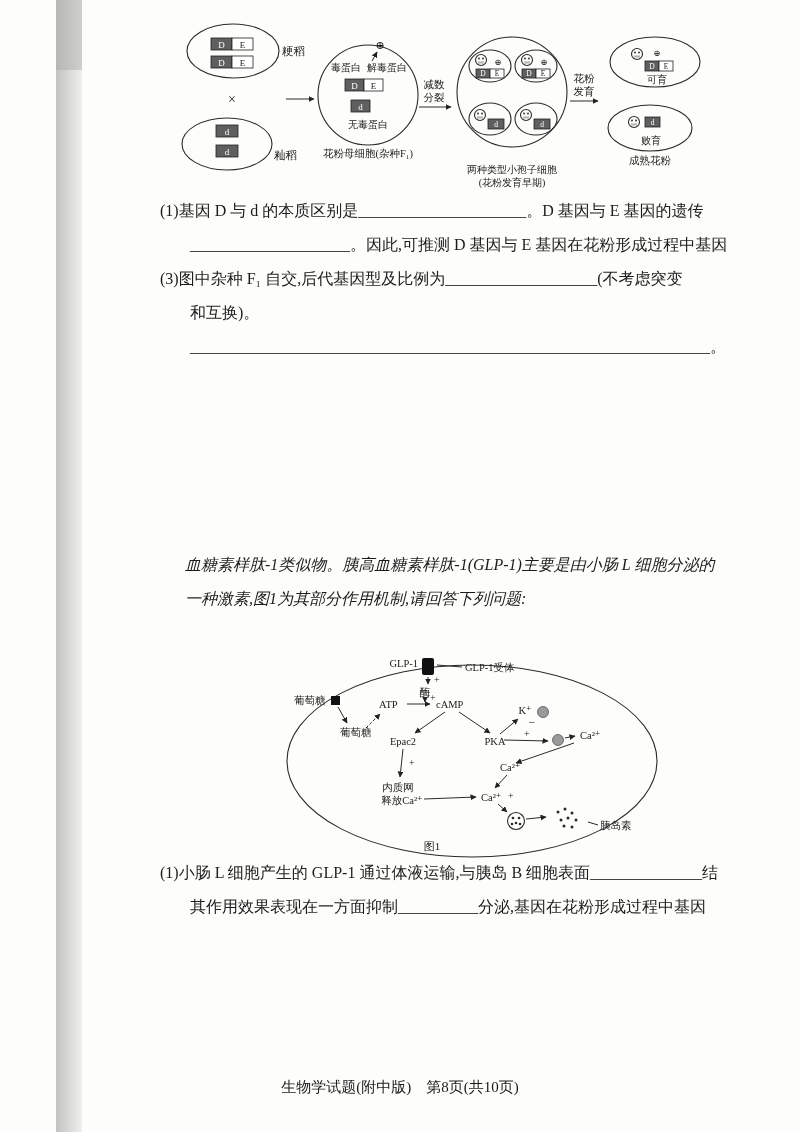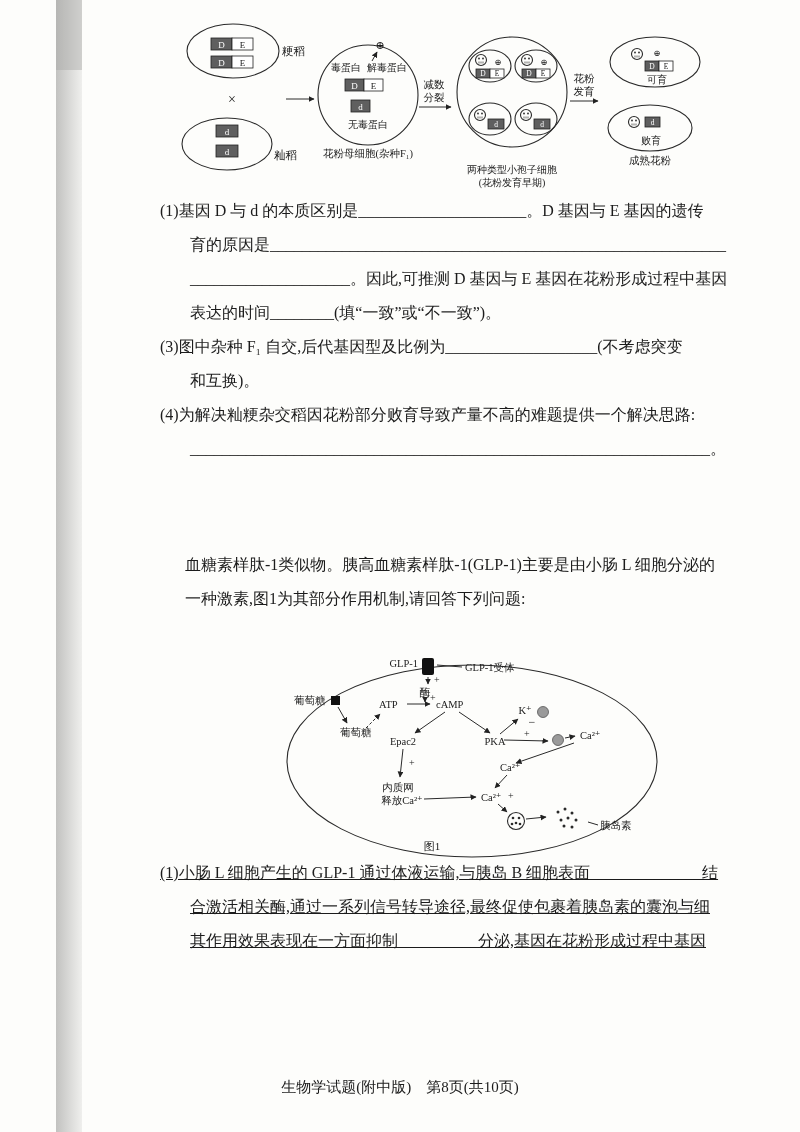--- a/index.html
+++ b/index.html
@@ -5,21 +5,21 @@
   html,body{margin:0;padding:0;background:#ffffff;}
   .page{position:relative;width:800px;height:1132px;background:#fdfdfb;overflow:hidden;
         font-family:"Liberation Serif","DejaVu Serif",serif;color:#1c1c1c;}
   .scan-strip{position:absolute;left:56px;top:0;width:26px;height:1132px;
         background:linear-gradient(to right,#c2c2c0,#efefed);}
   .scan-corner{position:absolute;left:56px;top:0;width:26px;height:70px;background:#a8a8a6;opacity:.45;}
   .tblock{position:absolute;}
   .line{height:34px;line-height:34px;font-size:16px;white-space:nowrap;}
   .ind1{padding-left:30px;}
   .ind2{padding-left:103px;}
-  .stem-cont{padding-left:38px;}
+  .stem-cont{padding-left:38px;font-style:italic;}
   .footer{position:absolute;top:1072px;left:0;width:800px;text-align:center;
           font-size:15px;height:30px;line-height:30px;}
   svg{position:absolute;}
   svg text{font-family:"Liberation Serif","DejaVu Serif",serif;fill:#1a1a1a;}
   .ol{fill:none;stroke:#2a2a2a;stroke-width:1.1px;}
   .ln{stroke:#2a2a2a;stroke-width:1px;fill:none;}
   .lnd{stroke:#2a2a2a;stroke-width:1px;fill:none;stroke-dasharray:3,2;}
   .bxd{fill:#5f5f5f;stroke:#222;stroke-width:0.8px;}
   .bx{fill:#ffffff;stroke:#222;stroke-width:0.8px;}
   .tm{text-anchor:middle;}
@@ -169,26 +169,23 @@
       <path class="ln" d="M-2,1.5 L-2,3.5 M0,1.5 L0,3.5 M2,1.5 L2,3.5" style="stroke-width:.7"></path>
     </g>
     <rect class="bxd" x="477" y="101" width="15" height="10"></rect>
     <text class="tm f7 w" x="484.5" y="108.5">d</text>
     <text class="tm f10" x="483" y="128">败育</text>
     <text class="tm f105" x="482" y="148">成熟花粉</text>
   </svg>
 
   <div class="tblock" style="left:160px;top:194px;width:600px;">
     <div class="line">(1)基因 D 与 d 的本质区别是_____________________。D 基因与 E 基因的遗传</div>
-    <div class="line ind1">育的原因是_________________________________________________________</div>
     <div class="line ind1">____________________。因此,可推测 D 基因与 E 基因在花粉形成过程中基因</div>
-    <div class="line ind1">表达的时间________(填“一致”或“不一致”)。</div>
     <div class="line">(3)图中杂种 F₁ 自交,后代基因型及比例为___________________(不考虑突变</div>
     <div class="line ind1">和互换)。</div>
-    <div class="line">(4)为解决籼粳杂交稻因花粉部分败育导致产量不高的难题提供一个解决思路:</div>
     <div class="line ind1">_________________________________________________________________。</div>
   </div>
 
   <div class="tblock" style="left:147px;top:548px;width:620px;">
     <div class="line stem-cont">血糖素样肽-1类似物。胰高血糖素样肽-1(GLP-1)主要是由小肠 L 细胞分泌的</div>
     <div class="line stem-cont">一种激素,图1为其部分作用机制,请回答下列问题:</div>
   </div>
 
   <svg width="430" height="215" viewBox="0 0 430 215" style="left:252px;top:646px;">
     <defs>
@@ -265,20 +262,19 @@
       <circle class="dot" cx="324" cy="174" r="1.5"></circle>
       <circle class="dot" cx="312" cy="180" r="1.5"></circle>
       <circle class="dot" cx="320" cy="181" r="1.5"></circle>
     </g>
     <line class="ln" x1="346" y1="179" x2="336" y2="176"></line>
     <text class="ts f105" x="348" y="183">胰岛素</text>
 
     <text class="tm f11" x="180" y="204">图1</text>
   </svg>
 
-  <div class="tblock" style="left:160px;top:856px;width:600px;text-decoration:underline;">
+  <div class="tblock" style="left:160px;top:856px;width:600px;">
     <div class="line">(1)小肠 L 细胞产生的 GLP-1 通过体液运输,与胰岛 B 细胞表面______________结</div>
-    <div class="line ind1">合激活相关酶,通过一系列信号转导途径,最终促使包裹着胰岛素的囊泡与细</div>
     <div class="line ind1">其作用效果表现在一方面抑制__________分泌,基因在花粉形成过程中基因</div>
   </div>
 
   <div class="footer">生物学试题(附中版)　第8页(共10页)</div>
 </div>
 
 </body></html>

